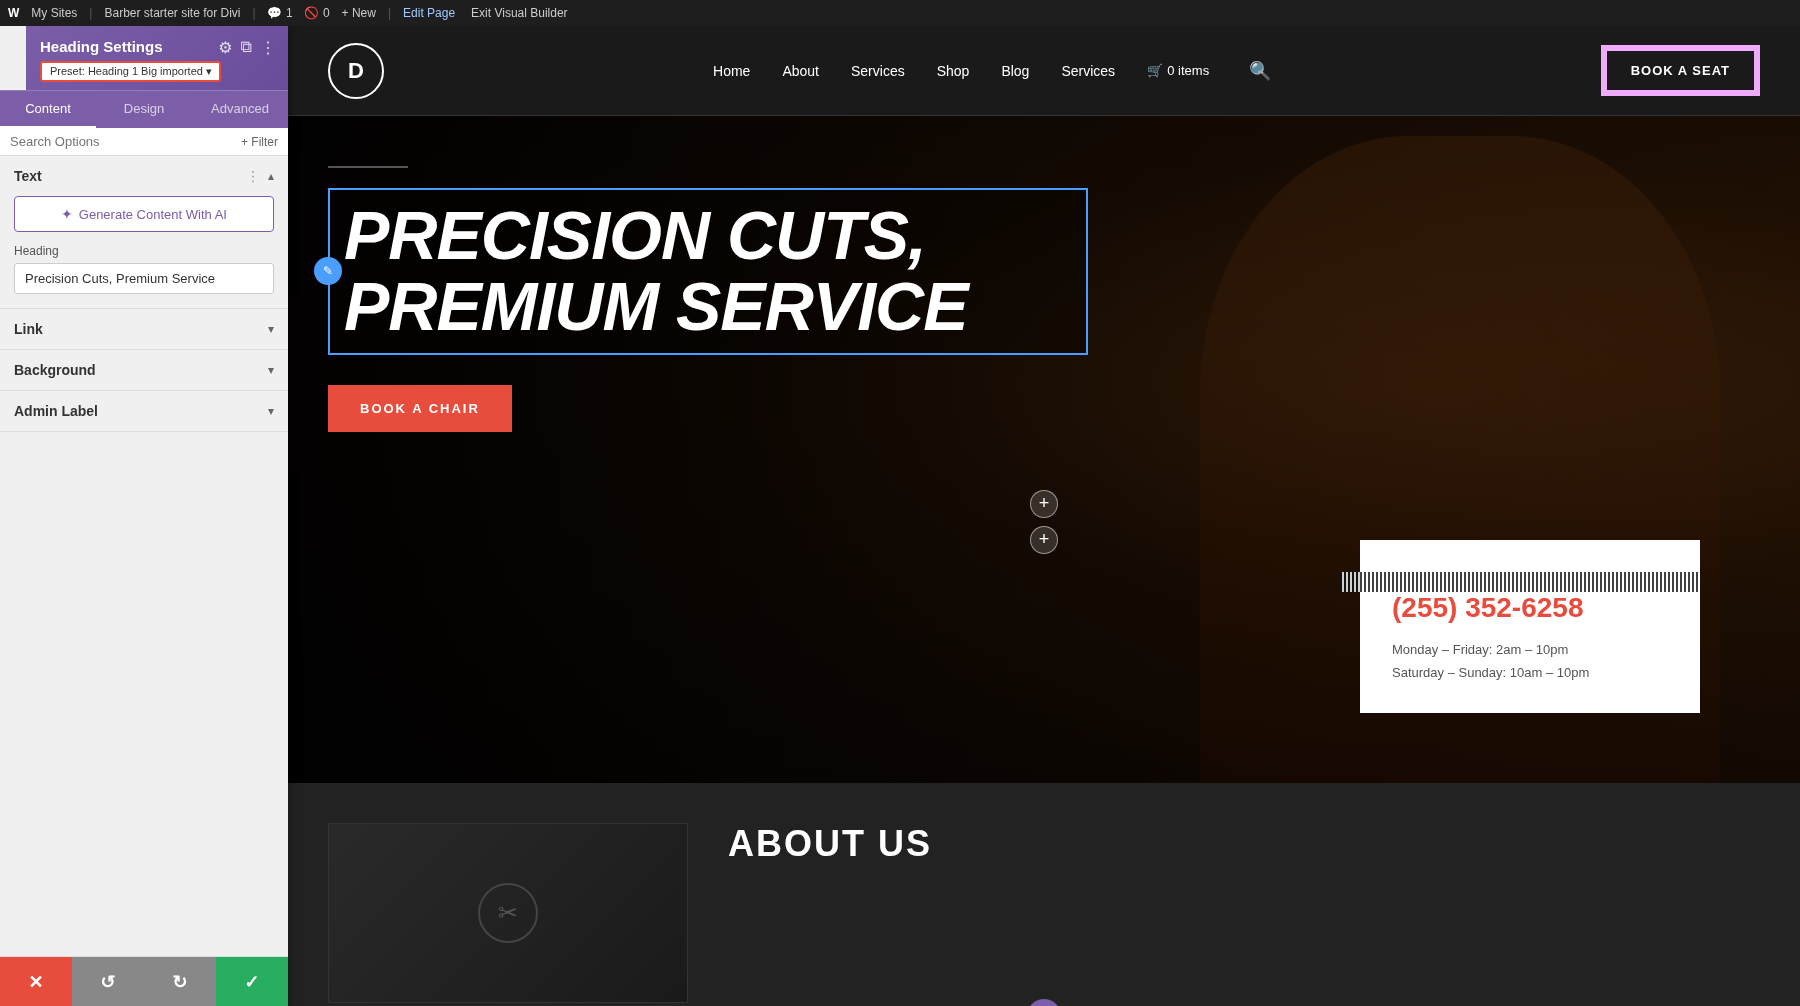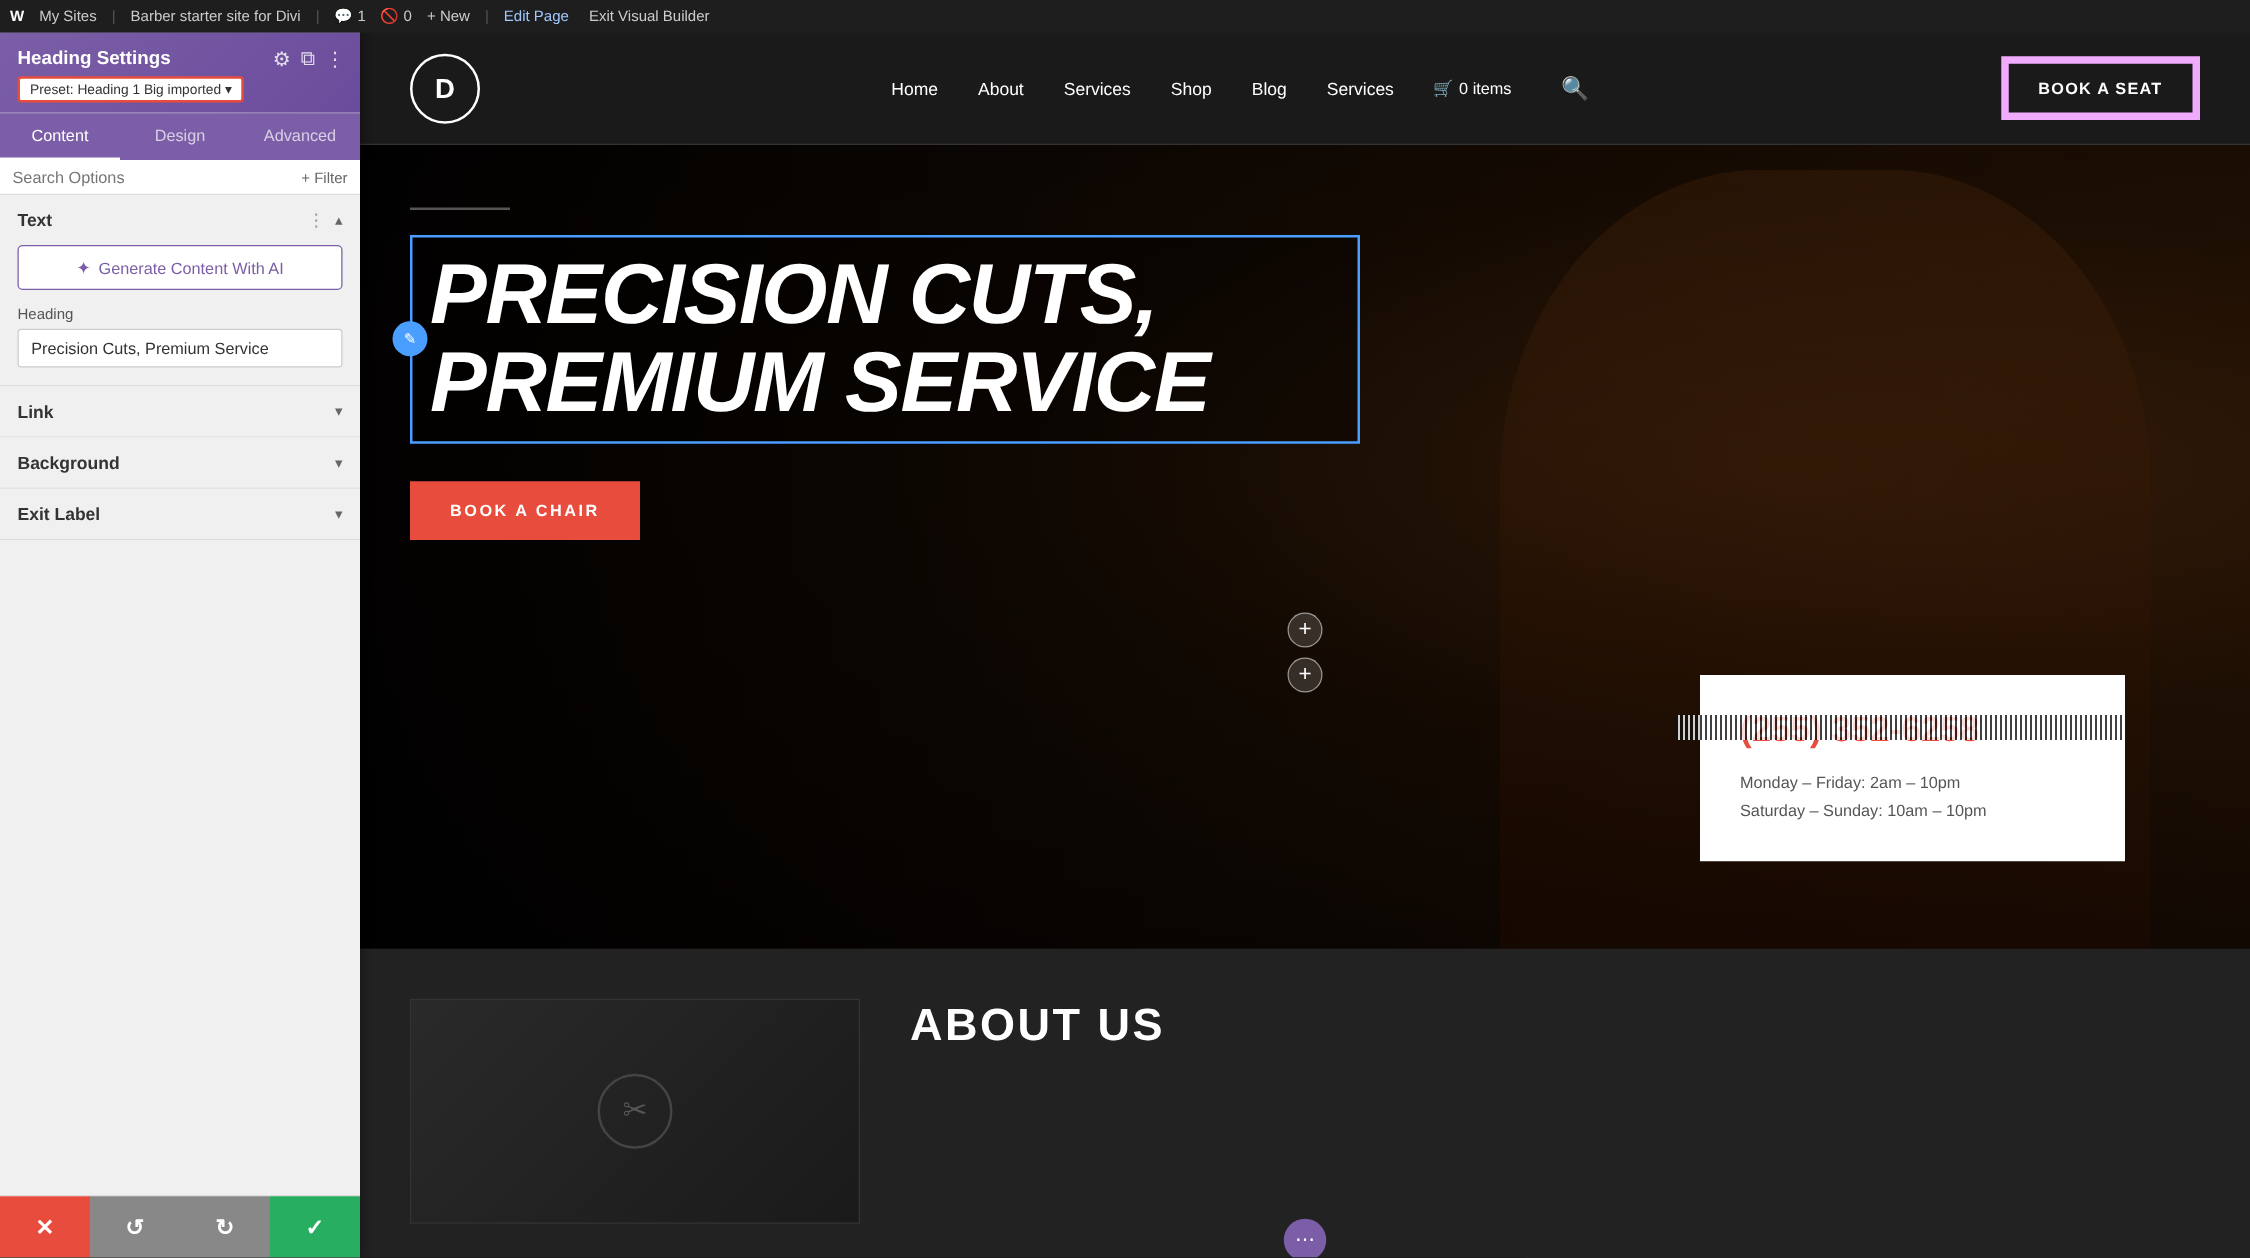--- a/index.html
+++ b/index.html
@@ -20,21 +20,21 @@
 
     
     .left-panel {
       width: 288px; min-width: 288px; background: #f0f0f0; display: flex; flex-direction: column;
       box-shadow: 2px 0 8px rgba(0,0,0,0.3); z-index: 50; position: relative;
     }
 
     
     .panel-header {
       background: linear-gradient(135deg, #7b5ea7 0%, #6a4c9c 100%);
-      color: white; padding: 12px 14px 8px;
+      color: white; padding: 12px 14px 8px; margin-left: 26px;
     }
     .panel-title { font-size: 15px; font-weight: 600; margin-bottom: 6px; }
     .preset-badge {
       display: inline-block; background: white; color: #333; font-size: 11px;
       border: 2px solid #e74c3c; border-radius: 3px; padding: 2px 8px; cursor: pointer;
     }
     .panel-header-icons { position: absolute; top: 12px; right: 12px; display: flex; gap: 8px; }
     .panel-header-icons span { color: rgba(255,255,255,0.8); cursor: pointer; font-size: 16px; }
 
     
@@ -181,21 +181,21 @@
       display: flex; align-items: center; justify-content: center; cursor: pointer;
       margin: 8px auto;
     }
 
     
     .hero-bottom { display: flex; justify-content: flex-end; padding: 0 40px 40px; position: relative; z-index: 10; }
     .contact-card {
       background: white; padding: 28px 32px; min-width: 340px; margin-top: -60px;
     }
     .contact-phone {
-      color: #e74c3c; font-size: 28px; font-weight: 700; margin-bottom: 14px;
+      color: #e74c3c; font-size: 28px; font-weight: 700; margin-bottom: 14px; margin-top: 24px;
     }
     .contact-hours { color: #555; font-size: 13px; line-height: 1.8; }
     .barcode-strip {
       width: 100%; height: 20px; background: repeating-linear-gradient(
         90deg, #111 0px, #111 2px, white 2px, white 4px
       ); margin-bottom: 8px; opacity: 0.8;
     }
 
     
     .about-section {
@@ -288,21 +288,21 @@
 
       <div class="panel-section">
         <div class="section-header section-header-collapsed">
           <span class="section-title">Background</span>
           <span class="section-chevron">▾</span>
         </div>
       </div>
 
       <div class="panel-section">
         <div class="section-header section-header-collapsed">
-          <span class="section-title">Exit Label</span>
+          <span class="section-title">Admin Label</span>
           <span class="section-chevron">▾</span>
         </div>
       </div>
 
     </div>
 
     <div class="panel-footer">
       <button class="footer-btn cancel">✕</button>
       <button class="footer-btn undo">↺</button>
       <button class="footer-btn redo">↻</button>

